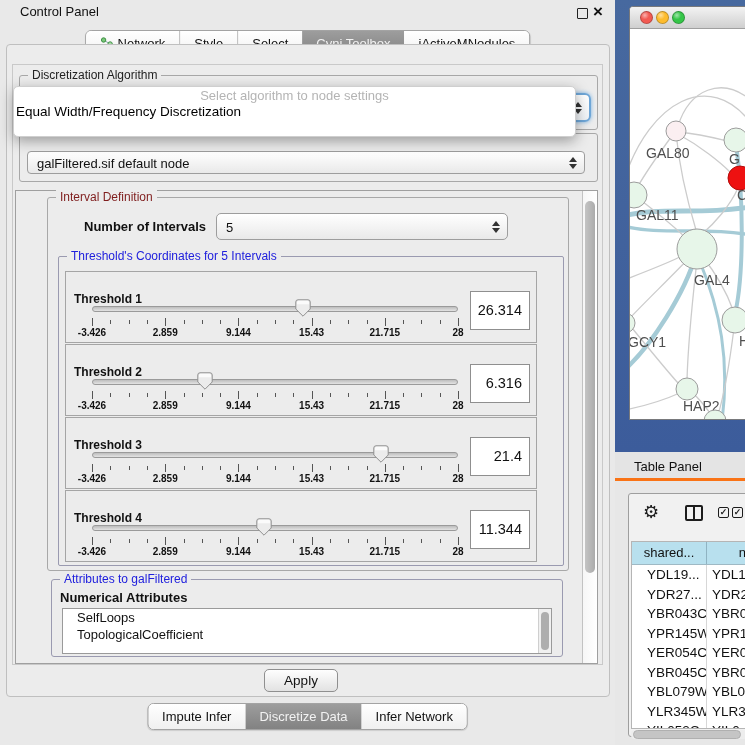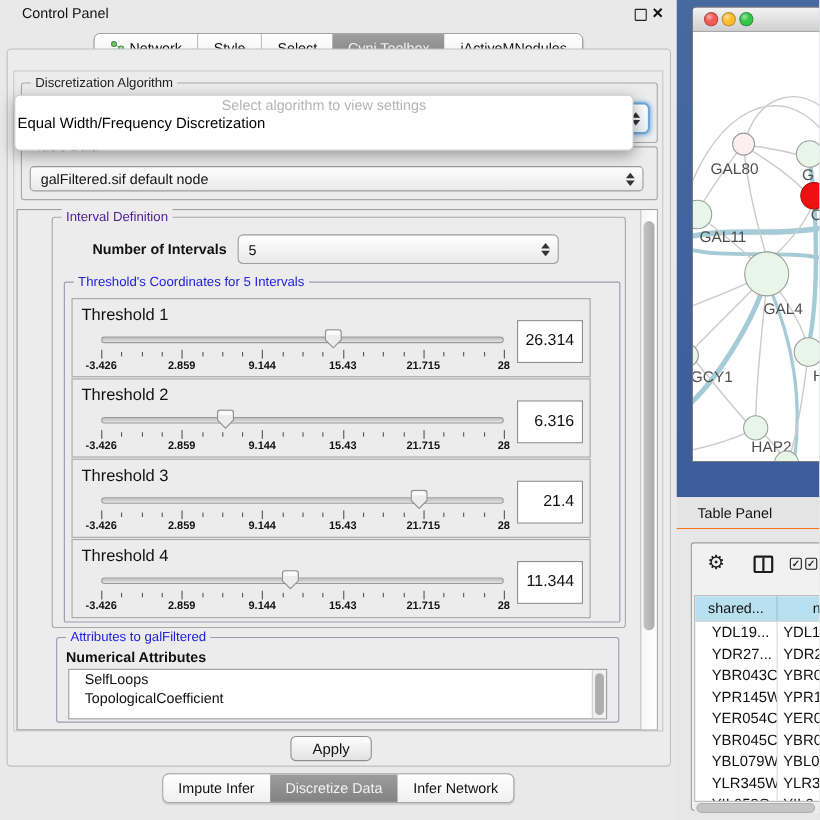--- a/index.html
+++ b/index.html
@@ -25,21 +25,21 @@
   #bottom-tabbar { top:703px; left:50%; transform:translateX(-50%); }
 
   #outer-panel { position:absolute; left:6px; top:44px; width:604px; height:653px;
     background:#ececec; border:1px solid #bfbfbf; border-radius:4px; }
   #inner-panel { position:absolute; left:12px; top:64px; width:591px; height:601px;
     background:#ececec; border:1px solid #c9c9c9; }
 
   .groupbox { position:absolute; border:1px solid #a8a8a8; border-radius:3px; }
   .grouptitle { position:absolute; top:-8px; left:8px; background:#ececec; padding:0 4px;
     font-size:12px; color:#222; white-space:nowrap; }
-  .grouptitle.green { color:#4c1d95; }
+  .grouptitle.green { color:#7f1d1d; }
   .grouptitle.blue { color:#2020dd; }
 
   
   #algo-group { left:19px; top:75px; width:579px; height:55px; }
   #algo-combo { position:absolute; left:7px; top:17px; right:6px; height:29px;
     background:linear-gradient(#ffffff,#eef2f6); border:2px solid #6fa7d8; border-radius:6px;
     box-shadow:0 0 4px #74b0e4; }
 
   #tabledata-group { left:19px; top:133px; width:579px; height:49px; }
   .combobox { position:absolute; background:linear-gradient(#ffffff,#e9e9e9);
@@ -69,21 +69,21 @@
     background:linear-gradient(90deg,#c4c4c4,#ababab); border-radius:6px; }
 
   #interval-group { left:31px; top:6px; width:522px; height:374px; }
   #noi-label { position:absolute; left:36px; top:21px; font-size:13px; font-weight:bold; color:#111; }
   #noi-combo { left:168px; top:15px; width:292px; height:27px; border-radius:5px; }
   #thresh-group { position:absolute; left:10px; top:58px; width:506px; height:310px;
     border:1px solid #9a9ab0; border-radius:2px; }
 
   .th-row { position:absolute; left:6px; width:472px; height:72px; border:1px solid #a5a5a5;
     background:#ececec; }
-  .th-label { position:absolute; left:8px; top:6px; font-size:15px; font-weight:normal; color:#111; }
+  .th-label { position:absolute; left:8px; top:20px; font-size:12px; font-weight:bold; color:#111; }
   .th-track { position:absolute; left:26px; top:34px; width:366px; height:6px;
     background:linear-gradient(#bdbdbd,#e3e3e3); border:1px solid #9a9a9a; border-radius:4px; }
   .th-thumb { position:absolute; top:27px; width:16px; height:18px; }
   .tickline { position:absolute; top:46px; left:26px; width:366px; height:8px; }
   .tick { position:absolute; top:2px; width:1px; height:4px; background:#555; }
   .tick.major { top:0; height:8px; }
   .tlabel { position:absolute; top:55px; font-size:10px; font-weight:bold; color:#111;
     transform:translateX(-50%); white-space:nowrap; }
   .th-val { position:absolute; left:404px; top:19px; width:60px; height:39px; background:#fff;
     border:1px solid #8f8f8f; font-size:14.5px; color:#111; text-align:right;
@@ -108,21 +108,21 @@
     background:linear-gradient(180deg,#47699f,#3c5c9b); }
   #net-window { position:absolute; left:14px; top:6px; width:120px; height:414px;
     background:#fff; border:1px solid #78797c; border-radius:4px 4px 0 0; overflow:hidden; }
   #net-titlebar { position:absolute; left:0; top:0; width:100%; height:22px;
     background:linear-gradient(#f3f3f3,#cfcfcf); border-bottom:1px solid #9f9f9f; }
   .tlight { position:absolute; top:4px; width:13px; height:13px; border-radius:50%;
     border:1px solid rgba(0,0,0,.25); }
   #net-canvas { position:absolute; left:0; top:23px; width:120px; height:391px; background:#fff; }
 
   #tp-header { position:absolute; left:0; top:452px; width:130px; height:29px; background:#e4e4e4;
-    border-bottom:1px solid #f97316; }
+    border-bottom:3px solid #f97316; }
   #tp-title { position:absolute; left:19px; top:7px; font-size:13px; color:#111; }
   #tp-bg { position:absolute; left:0; top:481px; width:130px; height:264px; background:#e7e7e7; }
   #tp-subpanel { position:absolute; left:13px; top:12px; width:120px; height:244px;
     background:#f1f1f1; border:1px solid #9e9e9e; border-radius:3px 0 0 3px; }
   #tp-toolbar { position:absolute; left:0; top:6px; width:100%; height:28px; }
   #gear-ic { position:absolute; left:14px; top:1px; font-family:"DejaVu Sans",sans-serif;
     font-size:18px; color:#1c1c1c; }
   #split-ic { position:absolute; left:56px; top:5px; width:18px; height:16px;
     border:2px solid #1c1c1c; border-radius:2px; }
   #split-ic::after { content:""; position:absolute; left:6px; top:0; width:2px; height:12px; background:#1c1c1c; }
@@ -199,21 +199,21 @@
       <div id="tabledata-combo" class="combobox">
         <span class="cval">galFiltered.sif default node</span>
         <span class="stepper">
             <span class="up"></span>
             <span class="down"></span>
           </span>
       </div>
     </div>
 
     <div id="algo-popup">
-      <div id="popup-placeholder">Select algorithm to view settings</div>
+      <div id="popup-placeholder">Select algorithm to node settings</div>
       <div class="popup-item">Equal Width/Frequency Discretization</div>
     </div>
 
     <div id="scrollpane">
       <div id="interval-group" class="groupbox">
         <span class="grouptitle green">Interval Definition</span>
         <span id="noi-label">Number of Intervals</span>
         <div id="noi-combo" class="combobox">
           <span class="cval">5</span>
           <span class="stepper">

